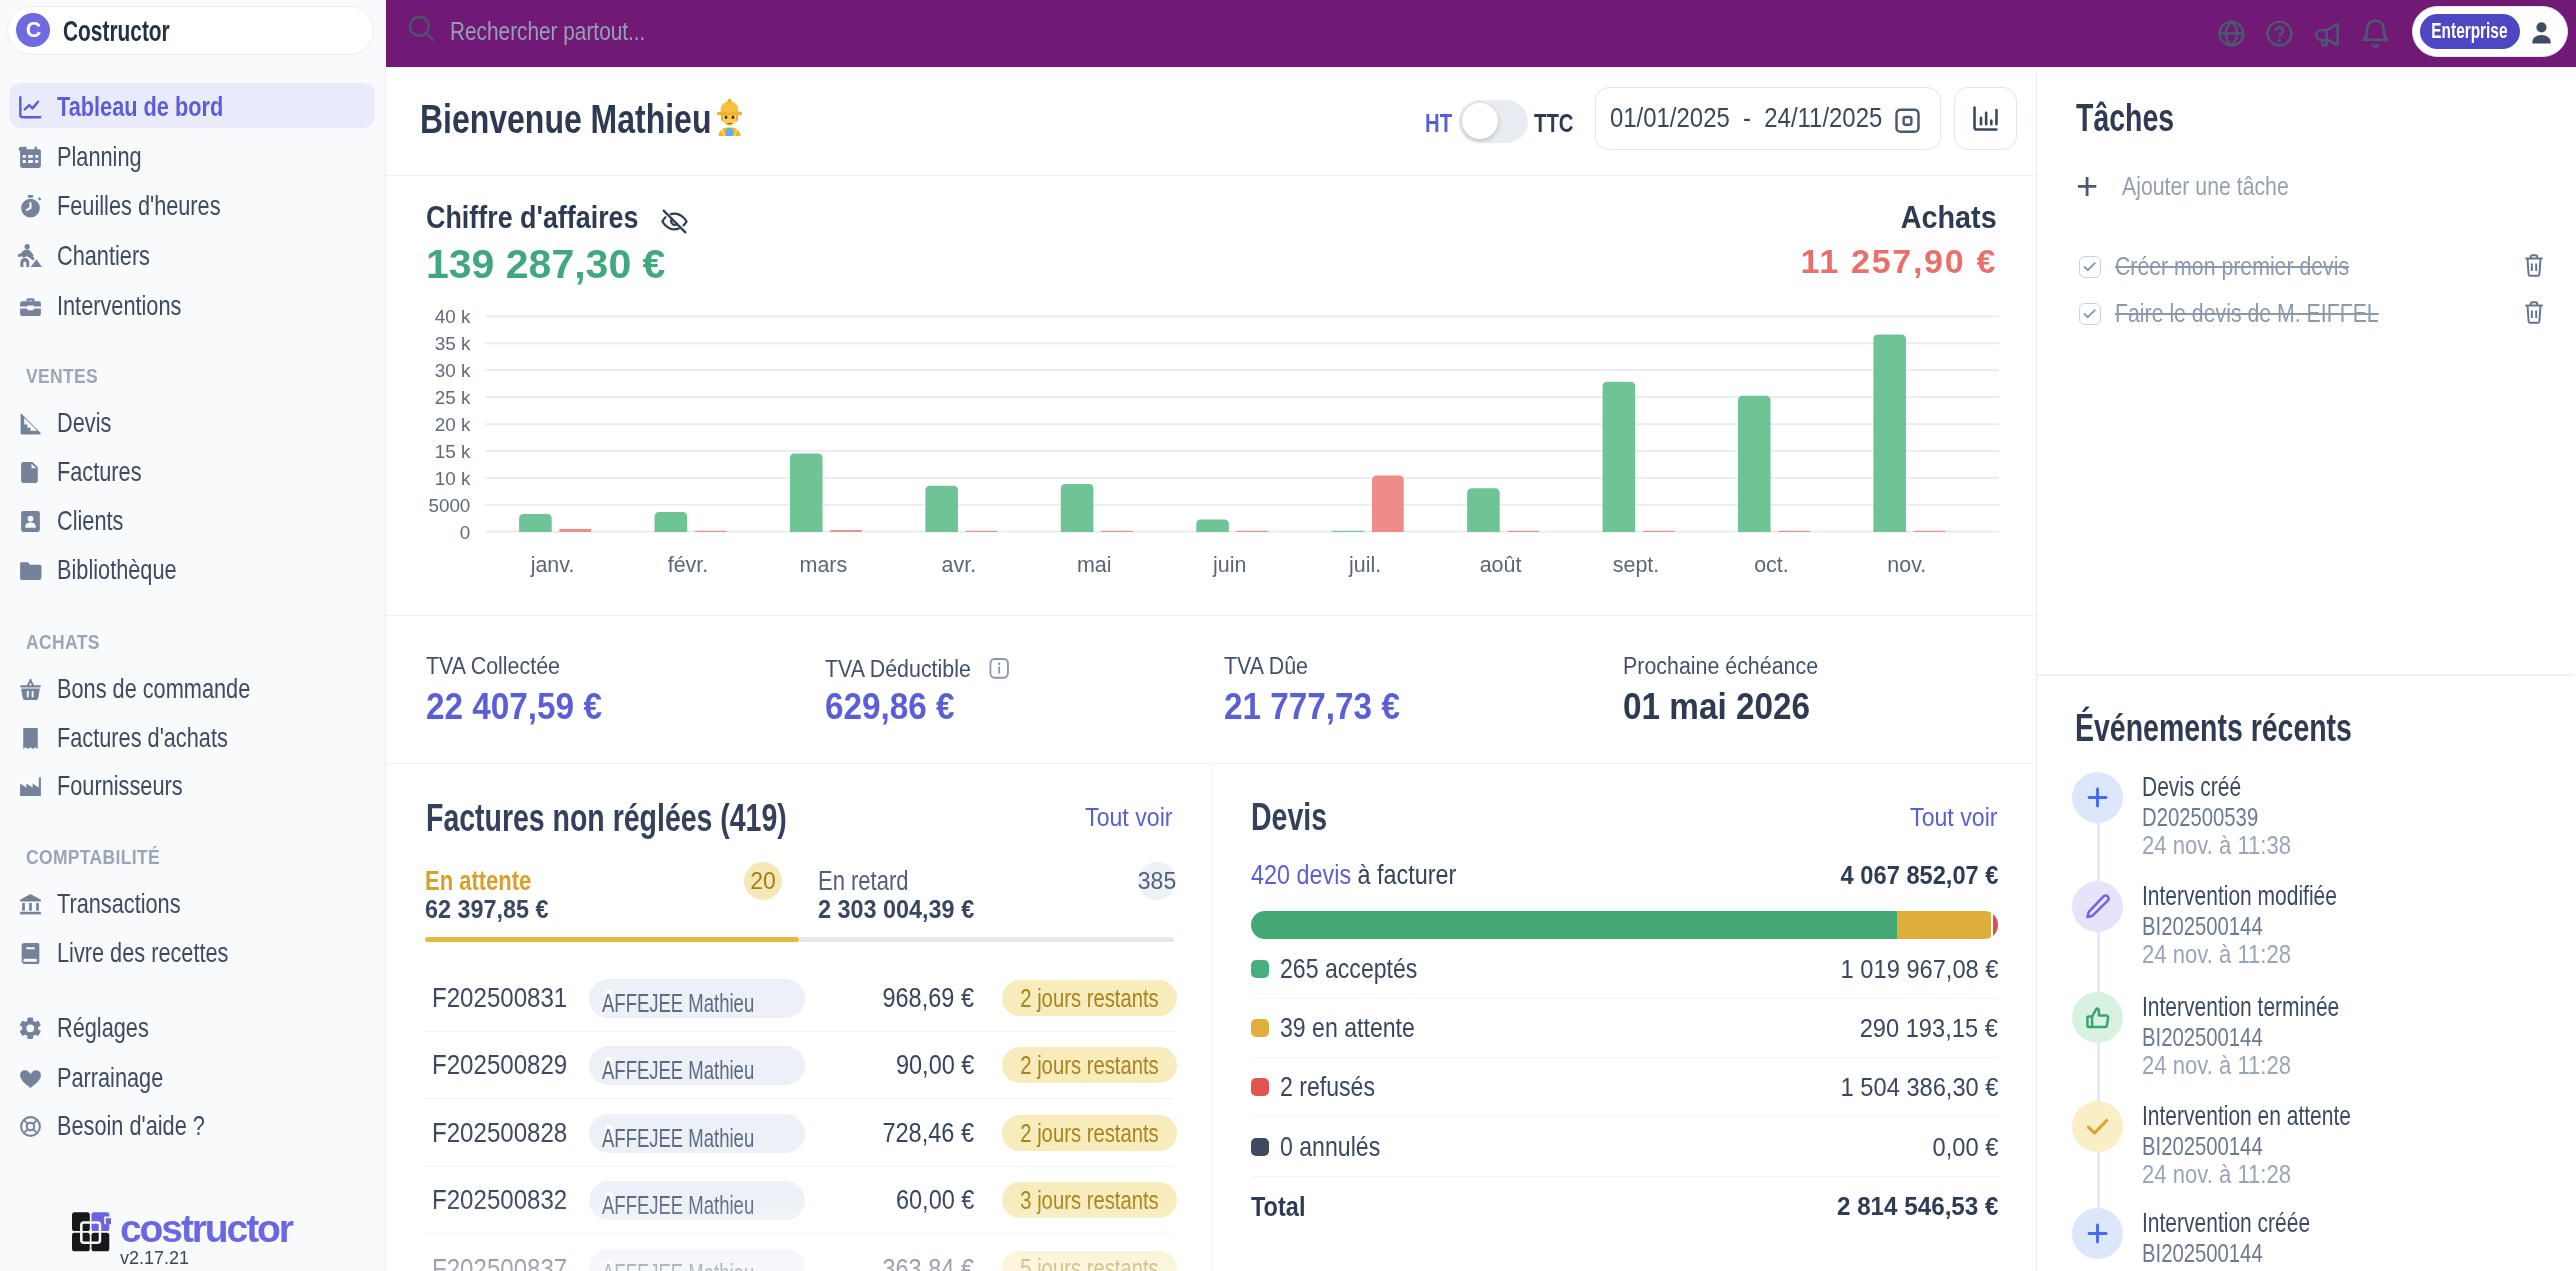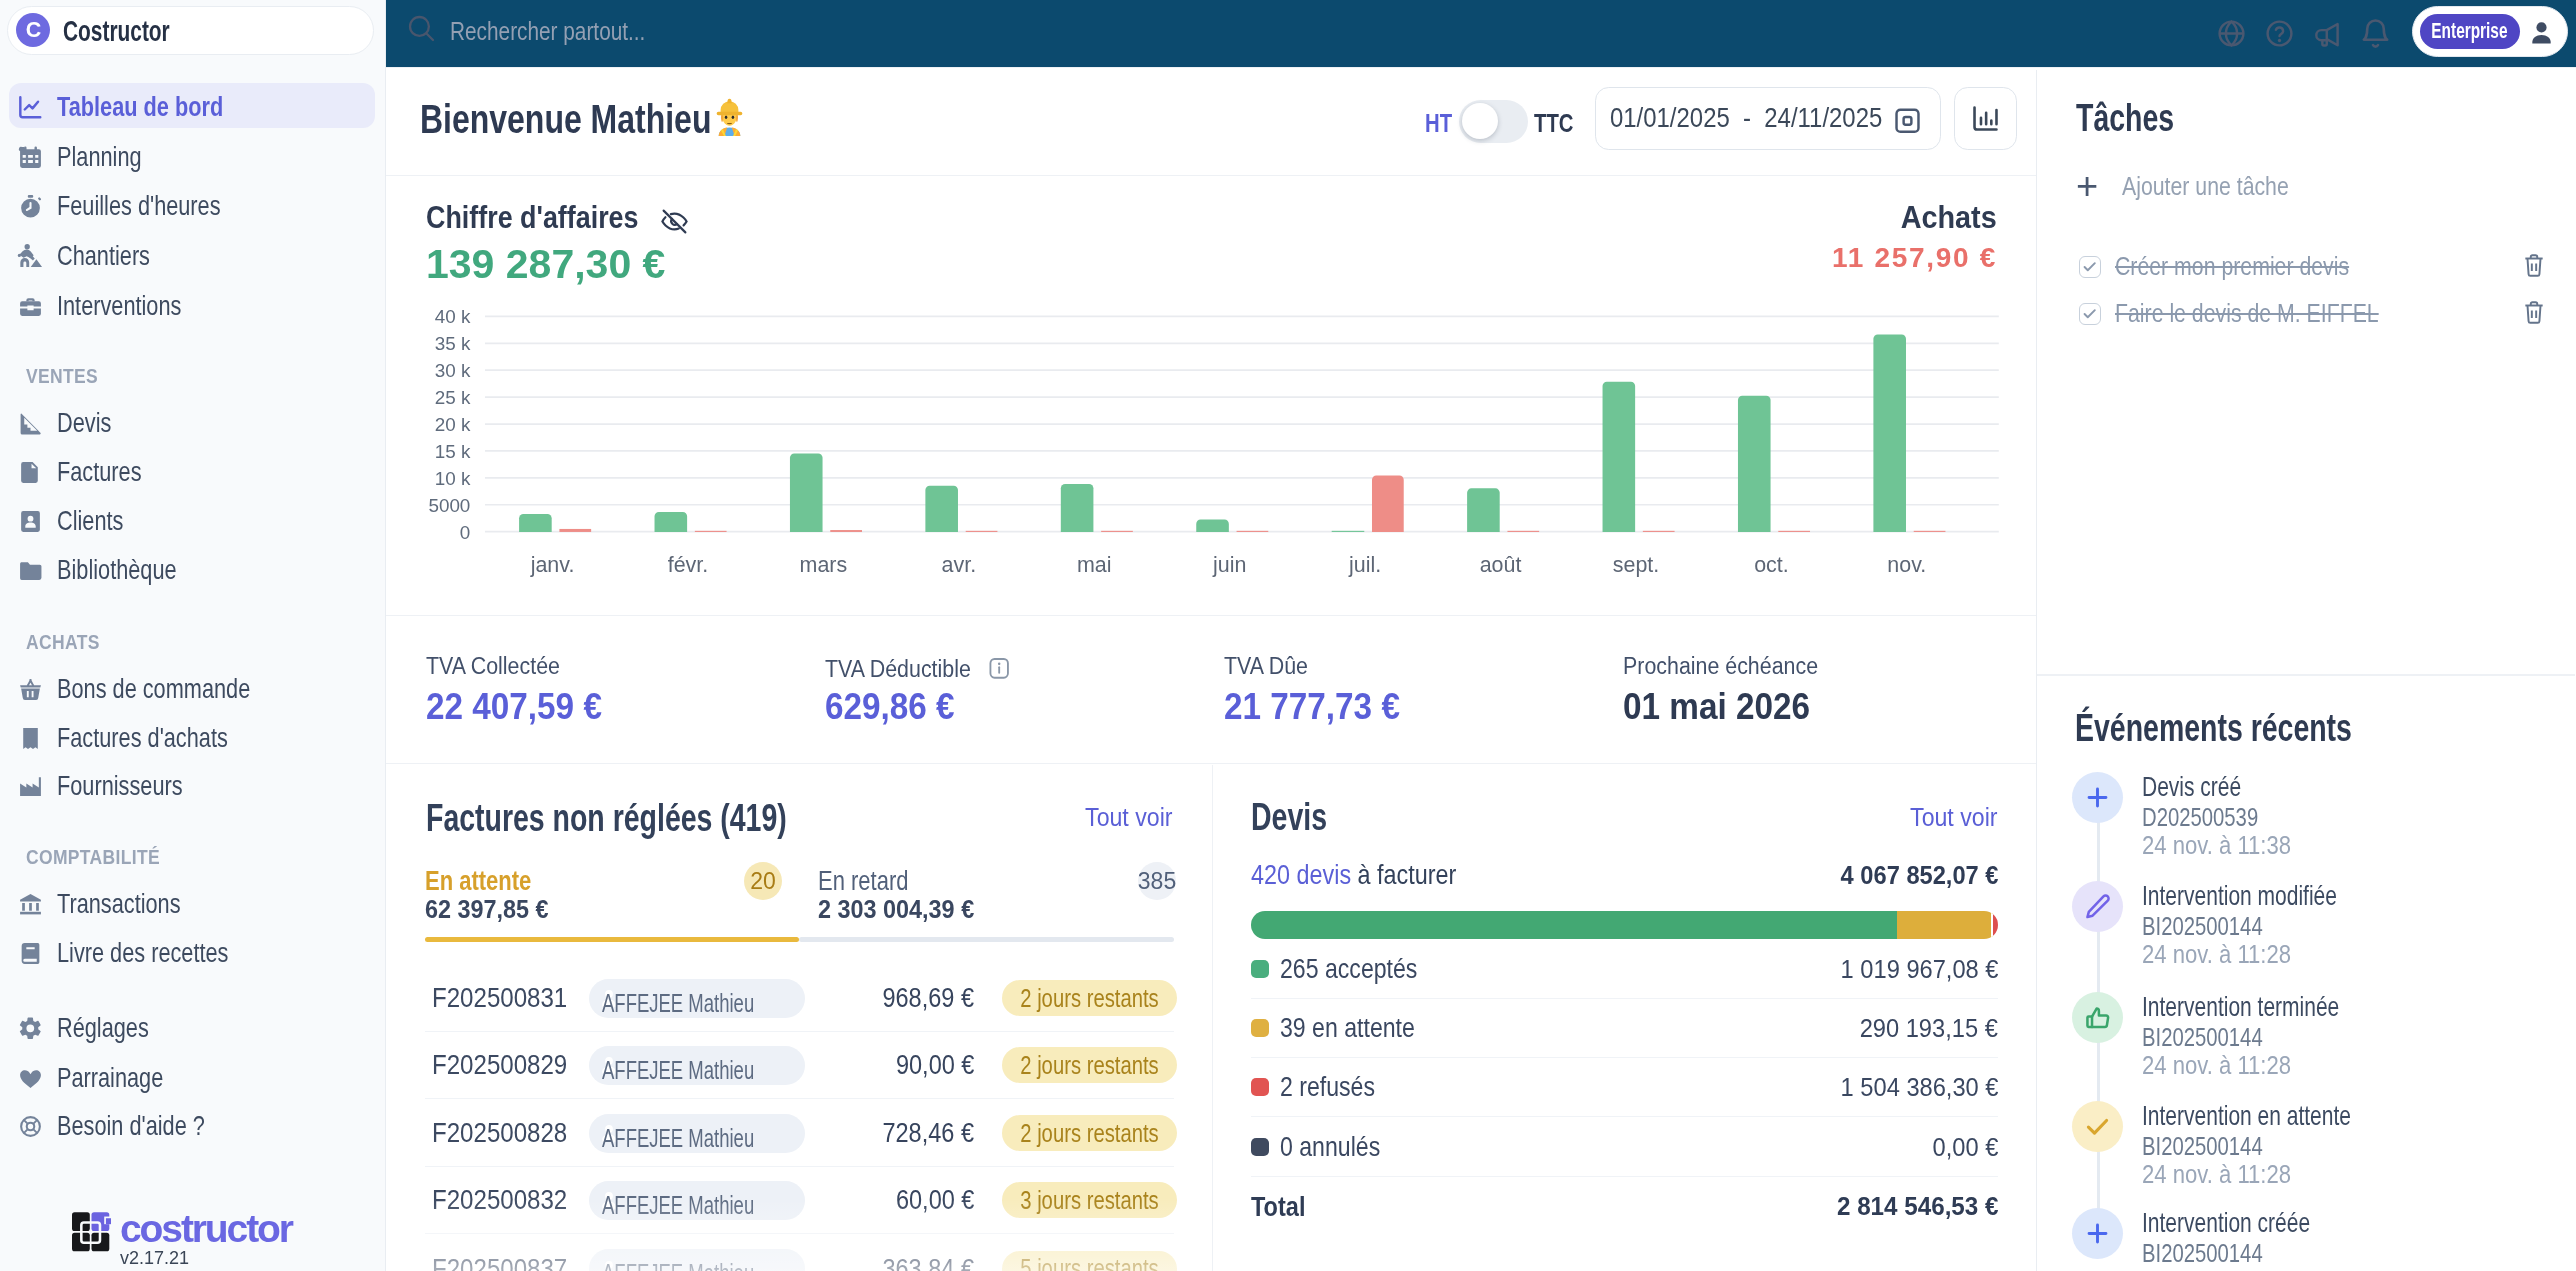--- a/index.html
+++ b/index.html
@@ -26,21 +26,21 @@
 .navlabel { position:absolute; left:26px; font-size:20.6px; line-height:1; font-weight:700; color:#9aa5b7; letter-spacing:0.4px; transform:scaleX(.85); transform-origin:left top; }
 svg.sic { display:block; }
 
 #footlogo { position:absolute; left:72px; top:1209px; }
 #footmark { position:absolute; left:0; top:1.7px; width:39px; height:44px; }
 #footname { position:absolute; left:48px; top:0px; font-size:39px; line-height:1; font-weight:700; color:#6a67e2; letter-spacing:-2.1px; }
 #footver { position:absolute; left:48px; top:39px; font-size:18px; color:#3a4556; }
 
 
 #topbar { position:absolute; left:386px; top:0; width:2190px; height:68px;
-  background:#0c4a6e; border-bottom:1.7px solid #eef1f5; }
+  background:#701a75; border-bottom:1.7px solid #eef1f5; }
 #searchph { position:absolute; left:64px; top:18px; font-size:26px; line-height:1; color:#94a0b3; white-space:nowrap; transform:scaleX(.8); transform-origin:left top; }
 #entpill { position:absolute; left:2026px; top:6px; width:156px; height:51px;
   border:1.7px solid #e2e8ef; border-radius:26px; background:#fff; }
 #entbadge { position:absolute; left:6.9px; top:6.9px; width:100px; height:35px; border-radius:18px;
   background:#4f46c4; color:#fff; font-size:22px; font-weight:700; display:flex; align-items:center; justify-content:center; }
 #entbadge span { transform:scaleX(.7); white-space:nowrap; }
 
 
 #welcome { position:absolute; left:386px; top:70px; width:1650px; height:106px;
   border-bottom:1.7px solid #eef1f5; }
@@ -56,21 +56,21 @@
 #chartbtn { position:absolute; left:1568px; top:17px; width:63px; height:63px;
   border:1.7px solid #dfe5ec; border-radius:13.7px; display:flex; align-items:center; justify-content:center; }
 
 
 #chartsec { position:absolute; left:386px; top:176px; width:1650px; height:440px;
   border-bottom:1.7px solid #eef1f5; }
 #catitle { position:absolute; left:40px; top:25px; font-size:32px; line-height:1; font-weight:700; color:#2f3b52; transform:scaleX(.84); transform-origin:left top; }
 #caeye { position:absolute; left:274px; top:31px; }
 #canum { position:absolute; left:40px; top:68px; font-size:41px; line-height:1; font-weight:700; color:#41a87e; }
 #achtitle { position:absolute; right:39px; top:25px; font-size:32px; line-height:1; font-weight:700; color:#2f3b52; transform:scaleX(.9); transform-origin:right top; }
-#achnum { position:absolute; right:39px; top:68px; font-size:28px; line-height:1; font-weight:700; color:#e9706a; letter-spacing:1.7px; }
+#achnum { position:absolute; right:39px; top:68px; font-size:34px; line-height:1; font-weight:700; color:#e9706a; letter-spacing:1.7px; }
 
 
 #tvarow { position:absolute; left:386px; top:618px; width:1650px; height:146px;
   border-bottom:1.7px solid #eef1f5; }
 .tvacol { position:absolute; top:0; }
 .tvacol .lb { position:absolute; top:37px; font-size:23px; line-height:1; color:#42506a; white-space:nowrap; transform:scaleX(.93); transform-origin:left top; }
 .tvacol .vl { position:absolute; top:70px; font-size:37px; line-height:1; font-weight:700; color:#5a5fd8; white-space:nowrap; transform:scaleX(.9); transform-origin:left top; }
 .tvacol .vl.dark { color:#2e3a52; }
 
 

